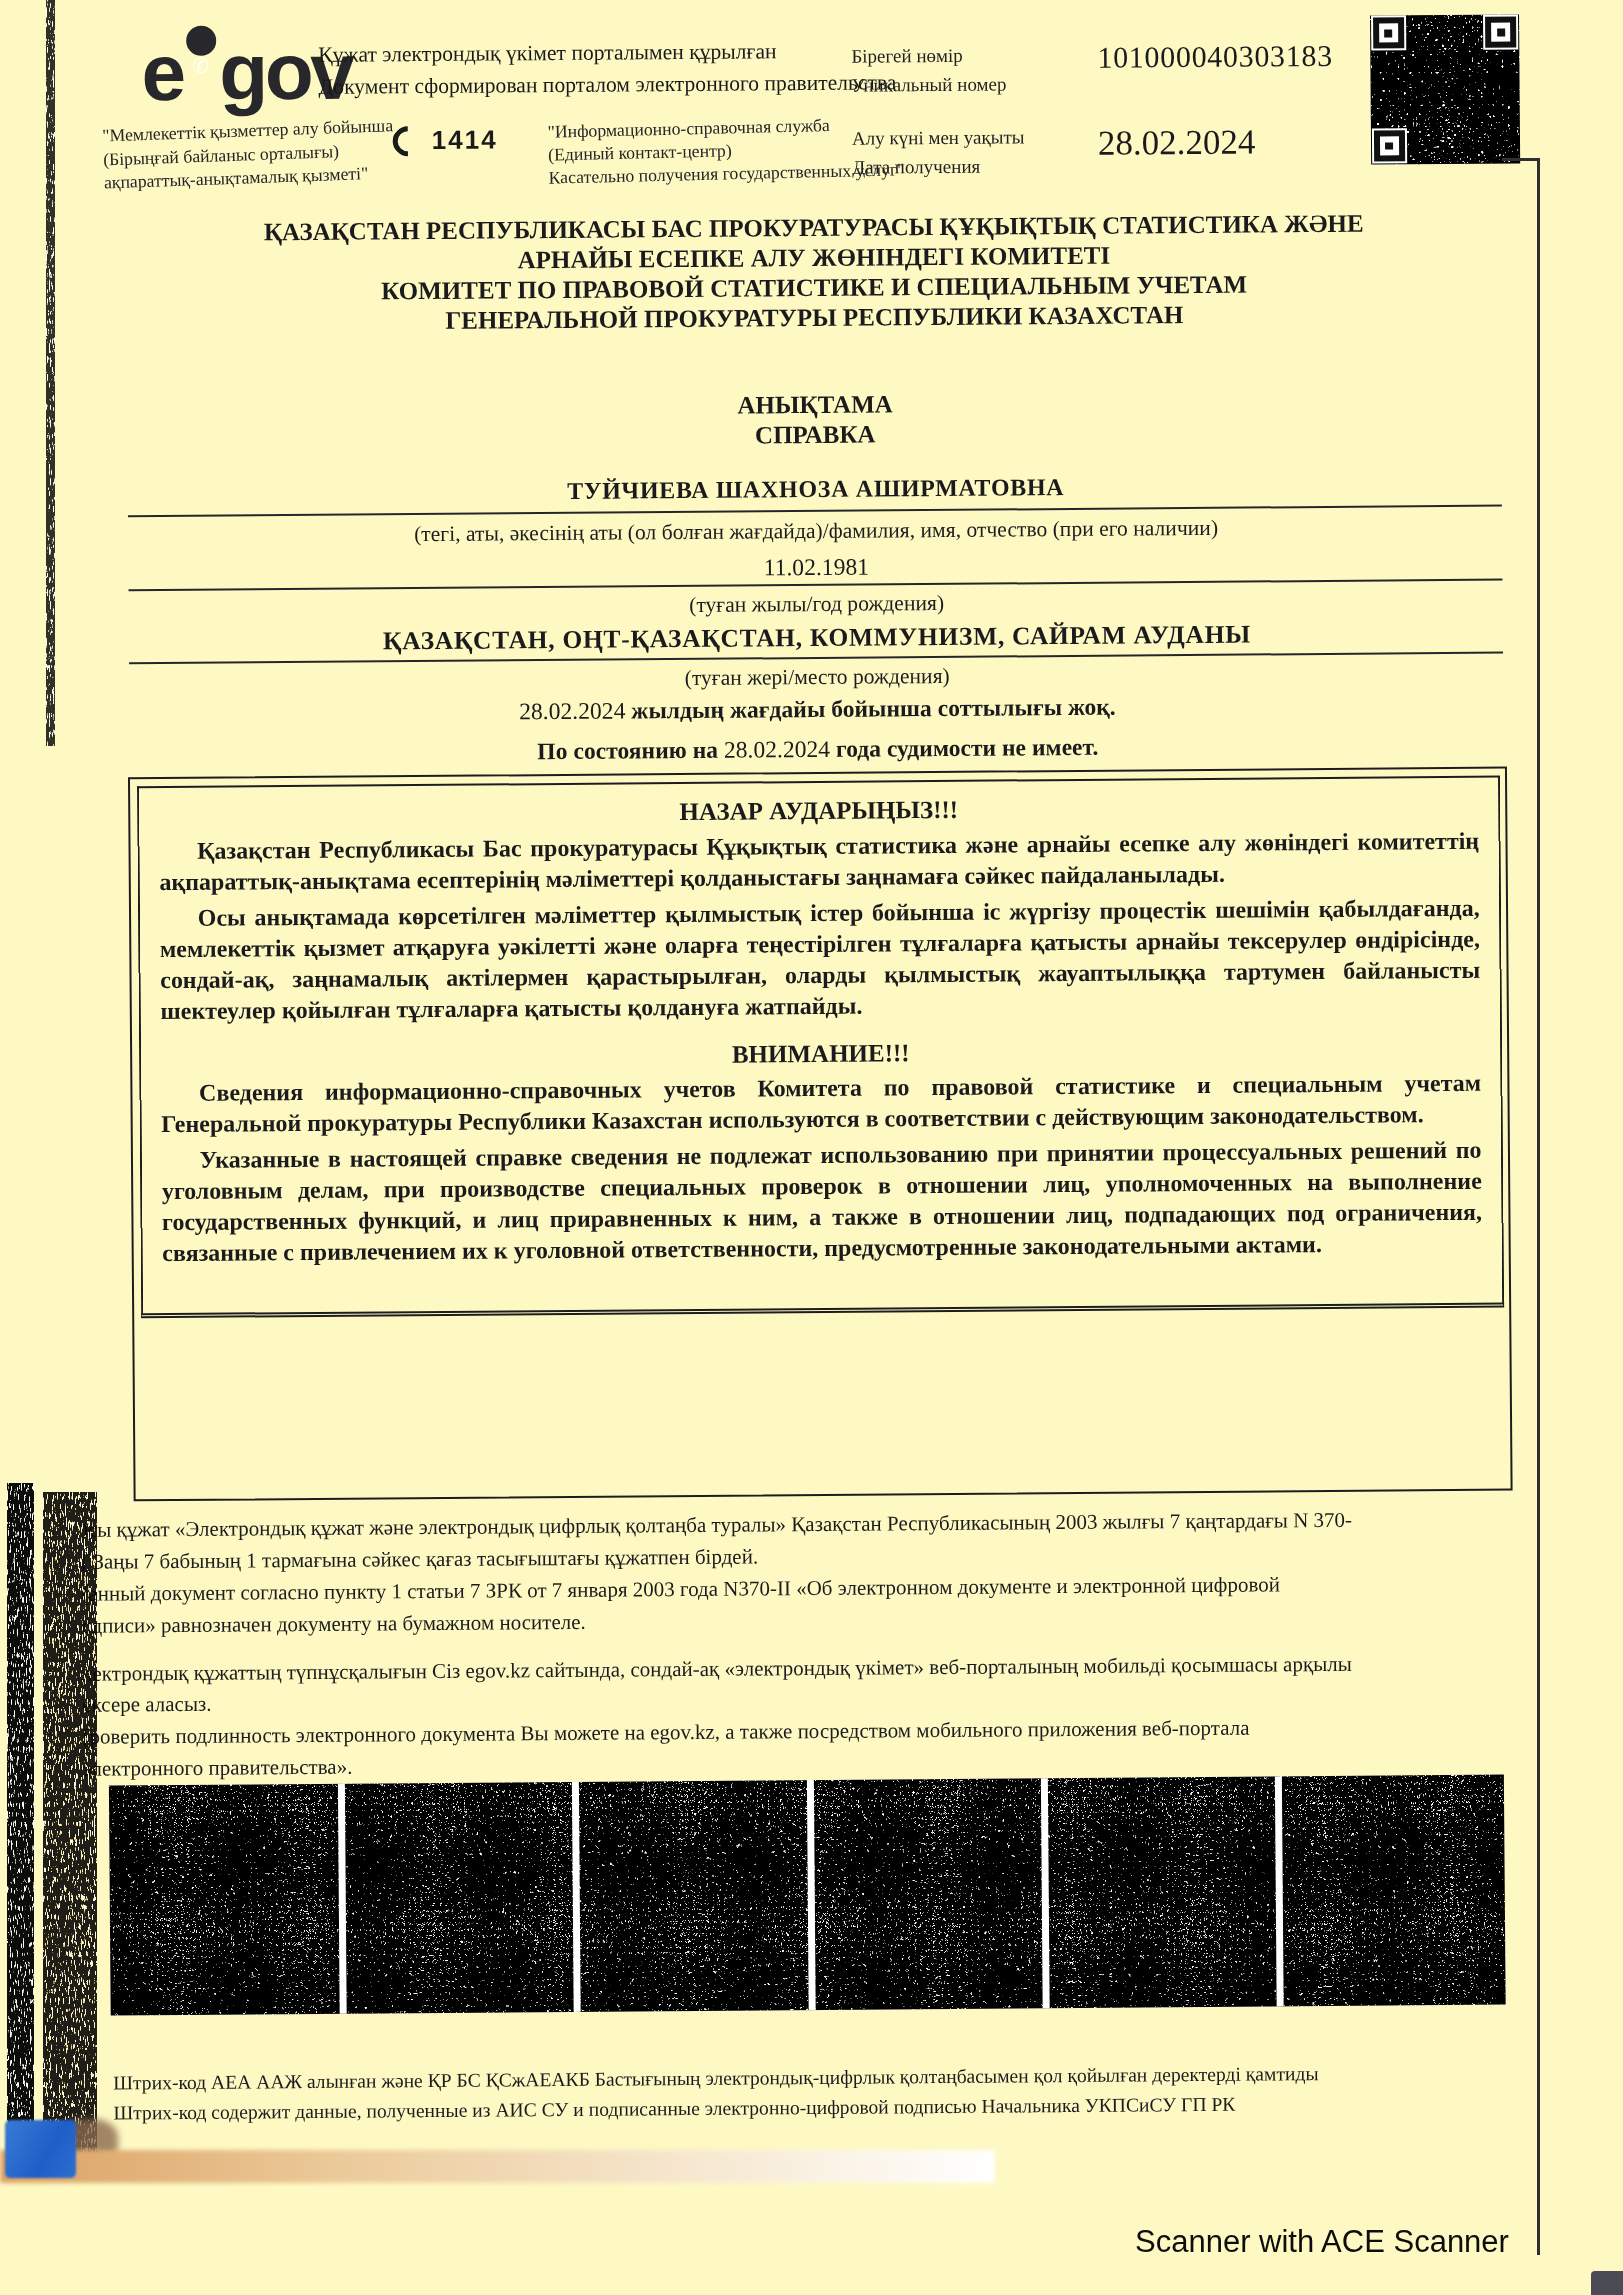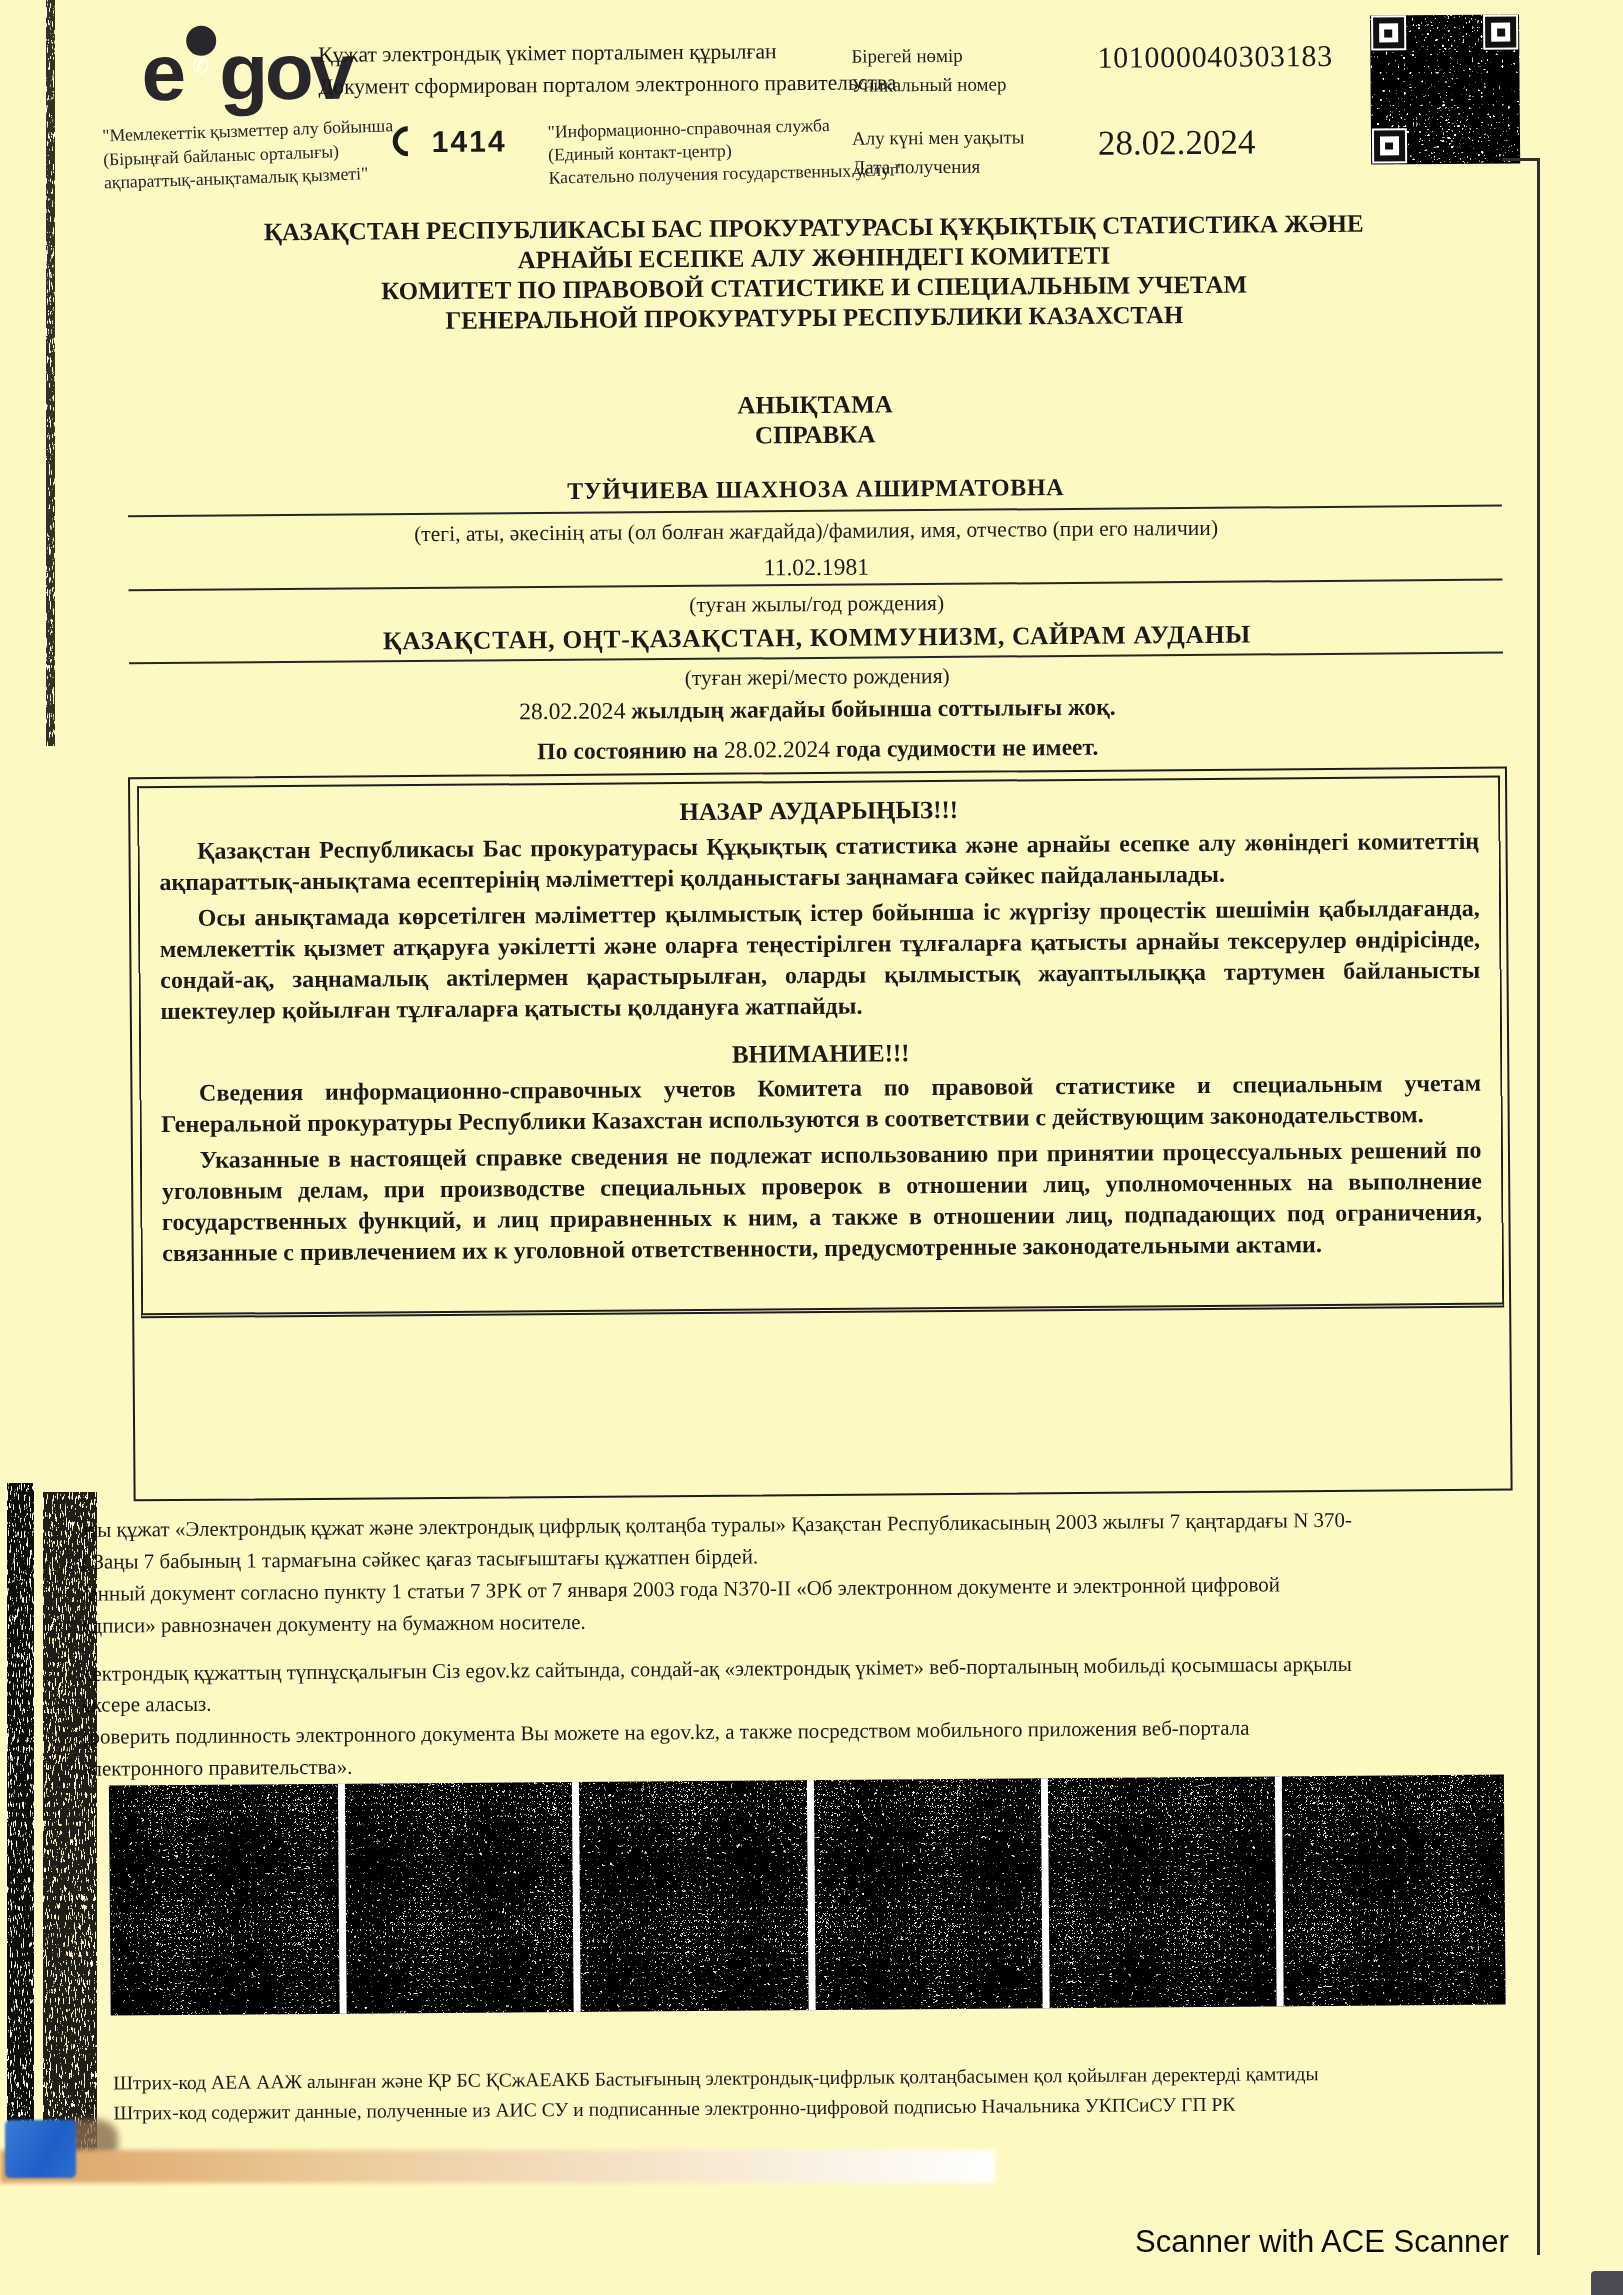--- a/index.html
+++ b/index.html
@@ -17,21 +17,21 @@
   .logo-dot span{font-family:"DejaVu Sans",sans-serif;font-size:20px;color:#ffffff;
         letter-spacing:0;position:relative;top:-19.6px;font-weight:normal;}
   .svc{left:110px;top:298px;width:432px;font-size:17.7px;line-height:23.6px;color:#242428;
         transform:rotate(-1.6deg);}
   .svc{top:113px;}
   .formed{left:326px;top:35px;font-size:21.6px;line-height:32px;color:#19191b;}
   .call{left:400px;top:122px;height:46px;}
   .phone-ico{display:inline-block;width:19.6px;height:19.6px;border:5.9px solid transparent;
         border-left:5.9px solid #1b1b1d;border-bottom:5.9px solid #1b1b1d;border-radius:50%;
         transform:rotate(45deg);position:relative;top:1.3px;margin-right:9.2px;}
-  .call b{font-family:"Liberation Sans",sans-serif;font-size:30px;font-weight:bold;
+  .call b{font-family:"Liberation Sans",sans-serif;font-size:26px;font-weight:bold;
         letter-spacing:2px;color:#1b1b1d;vertical-align:top;}
   .contact{left:555px;top:115px;width:458px;font-size:17.7px;line-height:23px;color:#242428;
         transform:rotate(-0.9deg);}
   .hlabels{left:859px;font-size:19px;line-height:29.4px;color:#1f1f22;}
   .hval-num{left:1105px;top:43px;font-size:30px;letter-spacing:0.7px;}
   .hval-date{left:1105px;top:126px;font-size:35px;}
 
   .qr{left:1378px;top:19.6px;width:149px;height:149px;background:#fff;}
   .qr svg{position:absolute;left:0;top:0;}
   .finder{position:absolute;width:35px;height:35px;background:#ffffff;}

